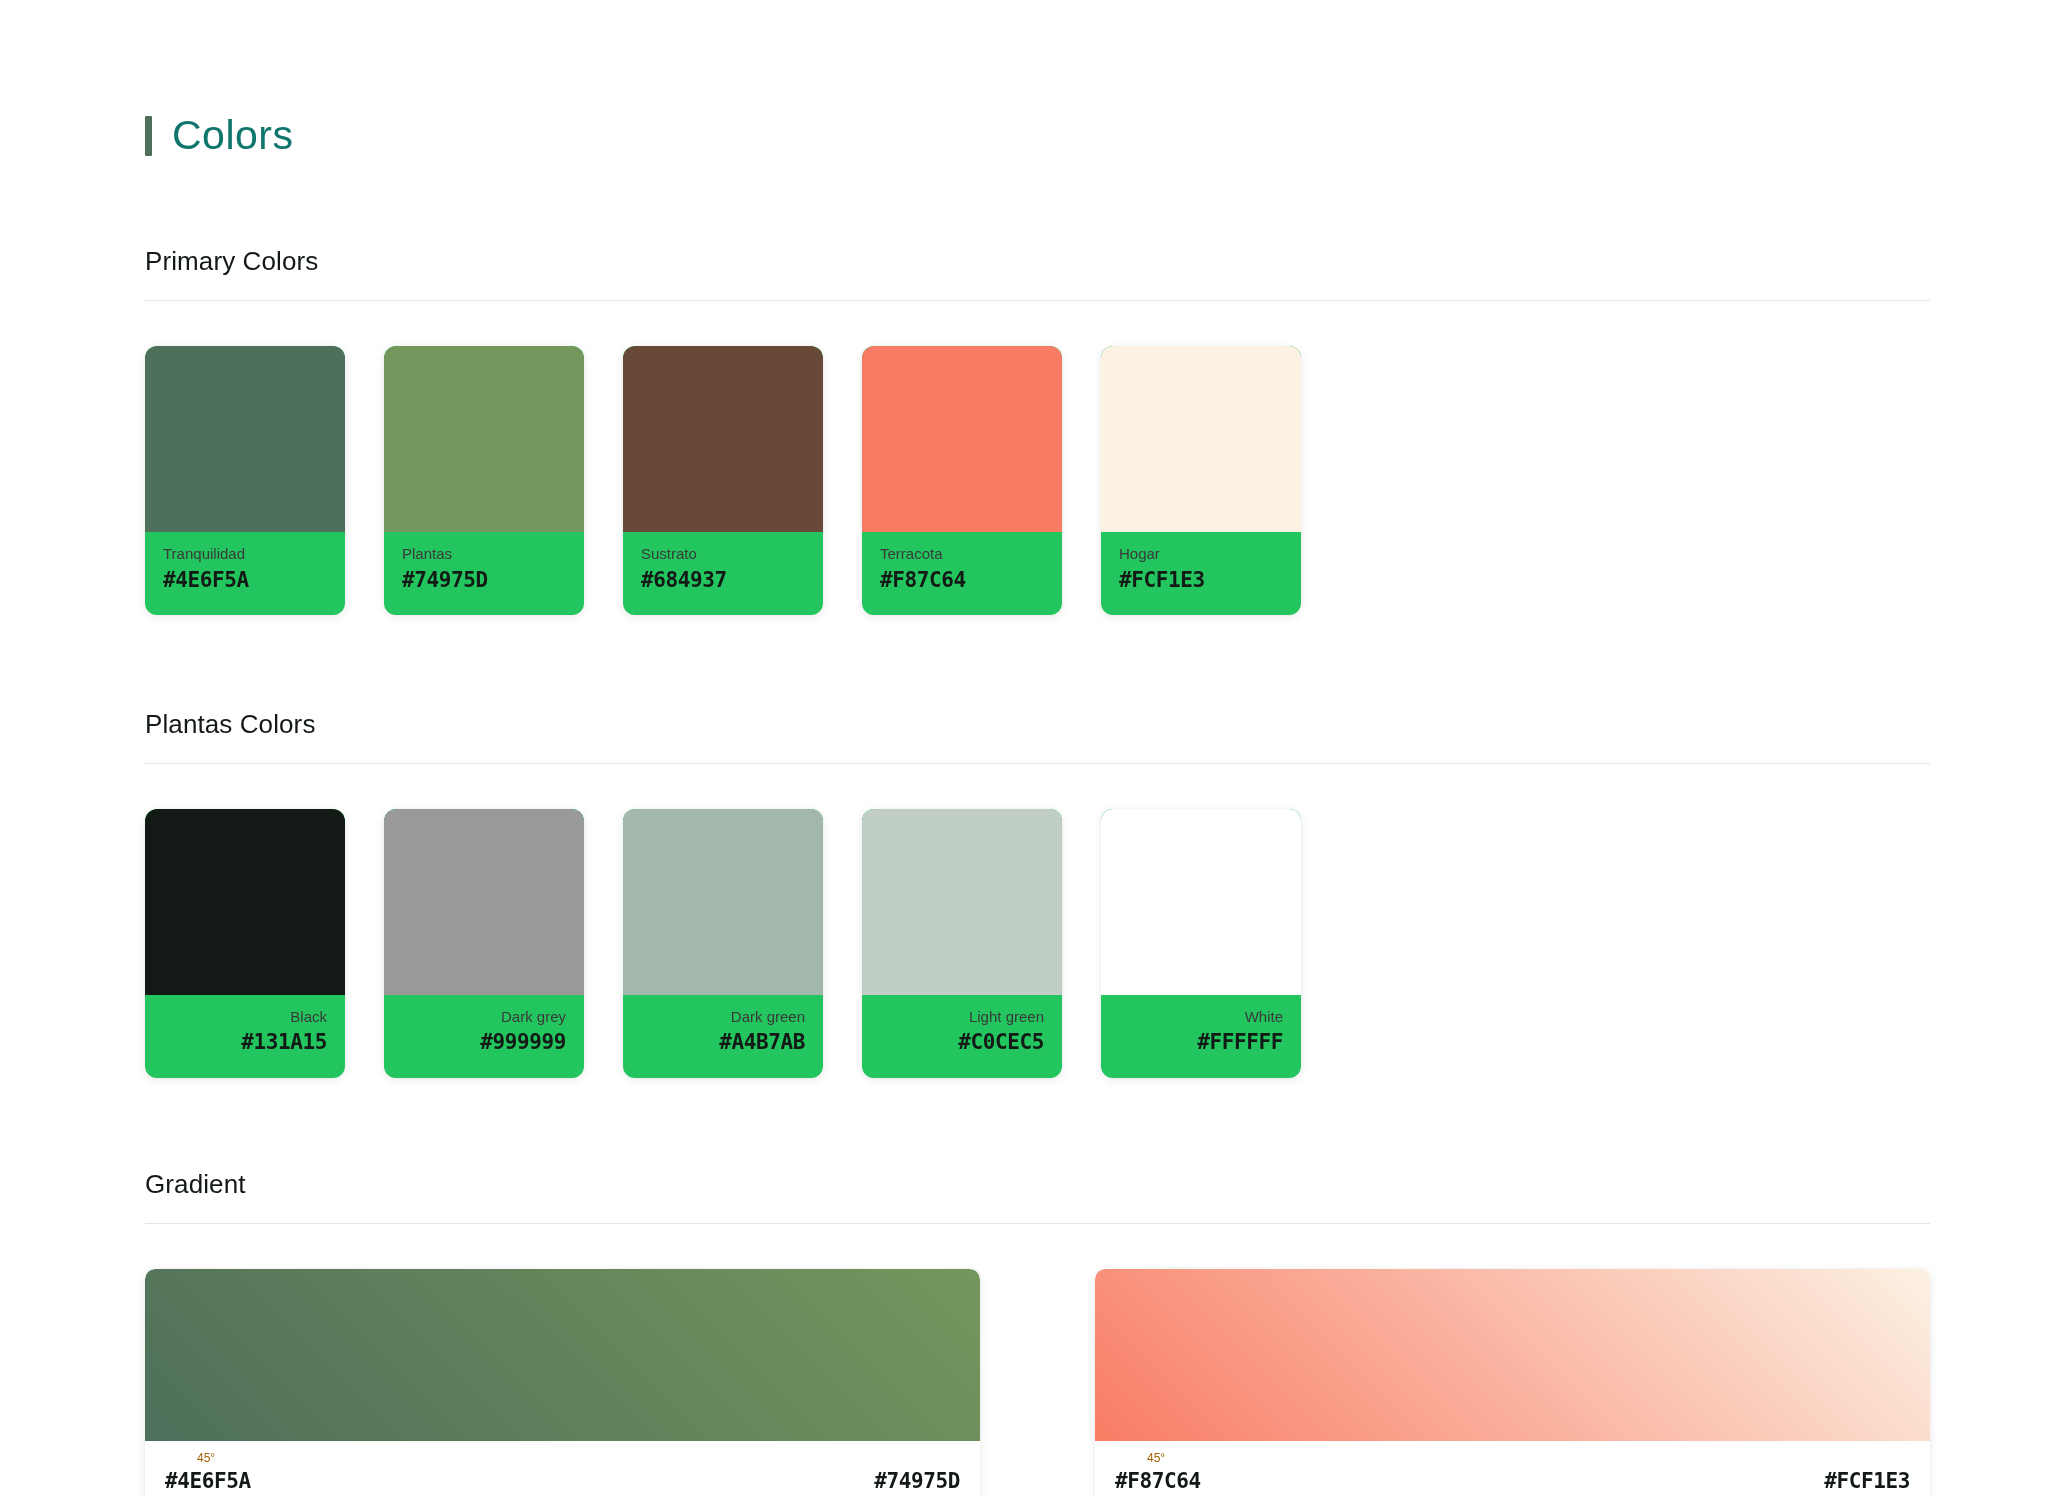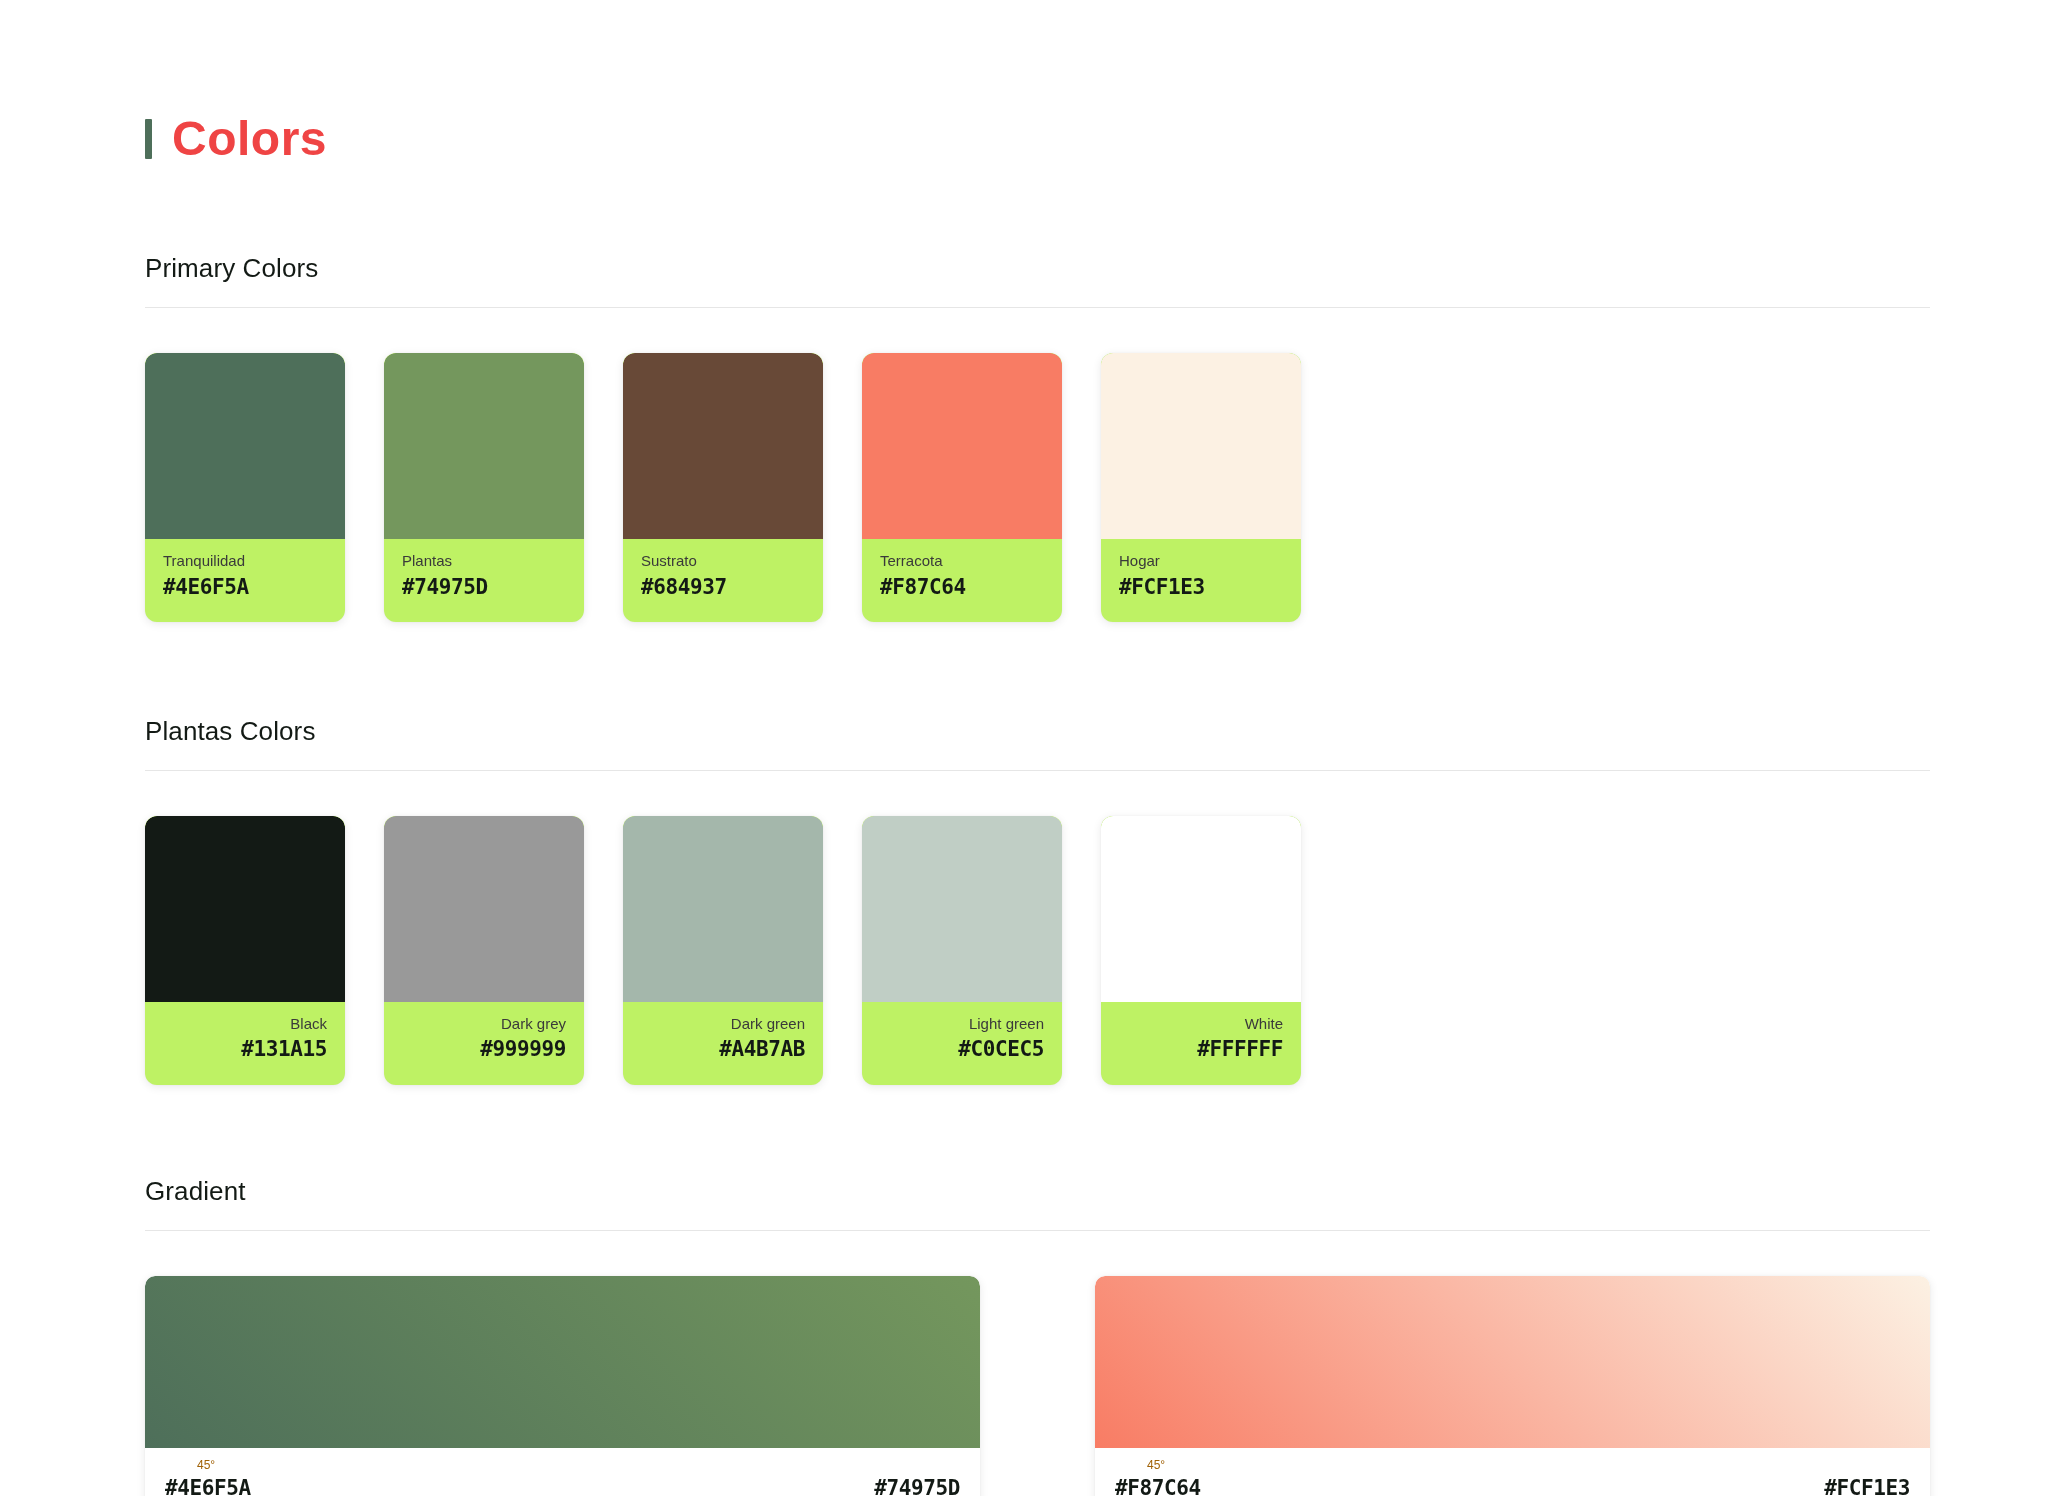--- a/index.html
+++ b/index.html
@@ -29,23 +29,23 @@
     margin-bottom: 92px;
   }
   .title-accent {
     width: 7px;
     height: 40px;
     background: #4E6F5A;
     border-radius: 1px;
     flex: none;
   }
   .page-title {
-    font-size: 48px;
-    font-weight: bold;
-    color: #ef4444;
+    font-size: 41px;
+    font-weight: normal;
+    color: #0f766e;
     letter-spacing: 0.5px;
     line-height: 1;
   }
 
   
   .section { width: 1785px; }
   .section-title {
     font-size: 26px;
     font-weight: normal;
     color: #131A15;
@@ -63,21 +63,21 @@
   .swatch-row {
     display: flex;
     margin-top: 45px;
   }
   .row-primary .swatch-card { margin-right: 39px; }
   .row-neutral .swatch-card { margin-right: 39px; text-align: right; }
   .swatch-card:last-child { margin-right: 0 !important; }
 
   .swatch-card {
     width: 200px;
-    background: #bef264;
+    background: #22c55e;
     border-radius: 12px;
     box-shadow: 0 2px 10px rgba(0,0,0,0.09), 0 0 2px rgba(0,0,0,0.05);
     overflow: hidden;
     flex: none;
   }
   .swatch-chip {
     width: 100%;
     height: 186px;
     border-radius: 12px 12px 0 0;
   }

